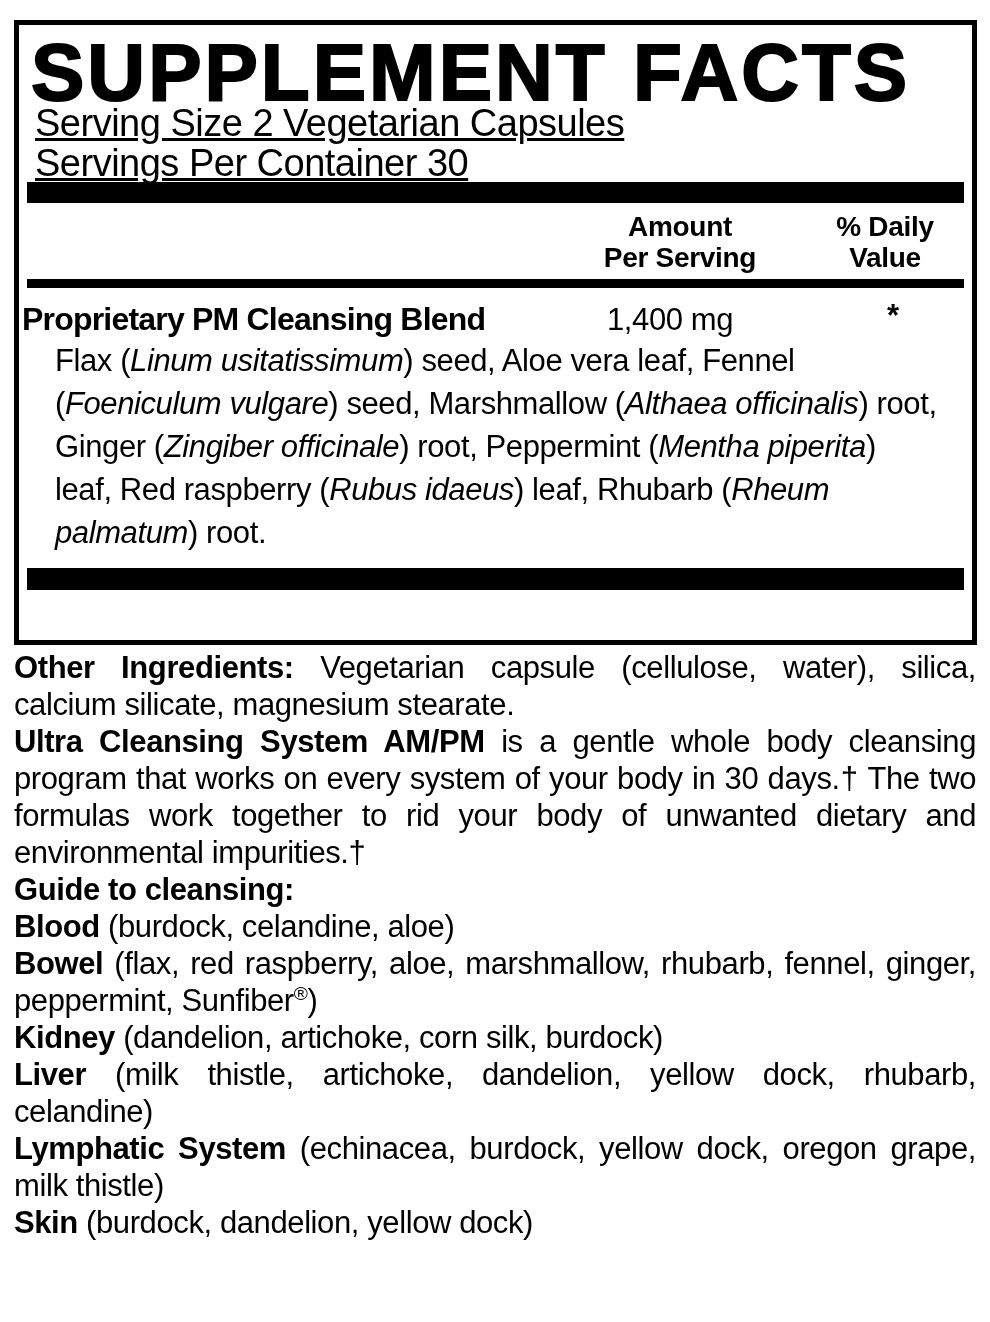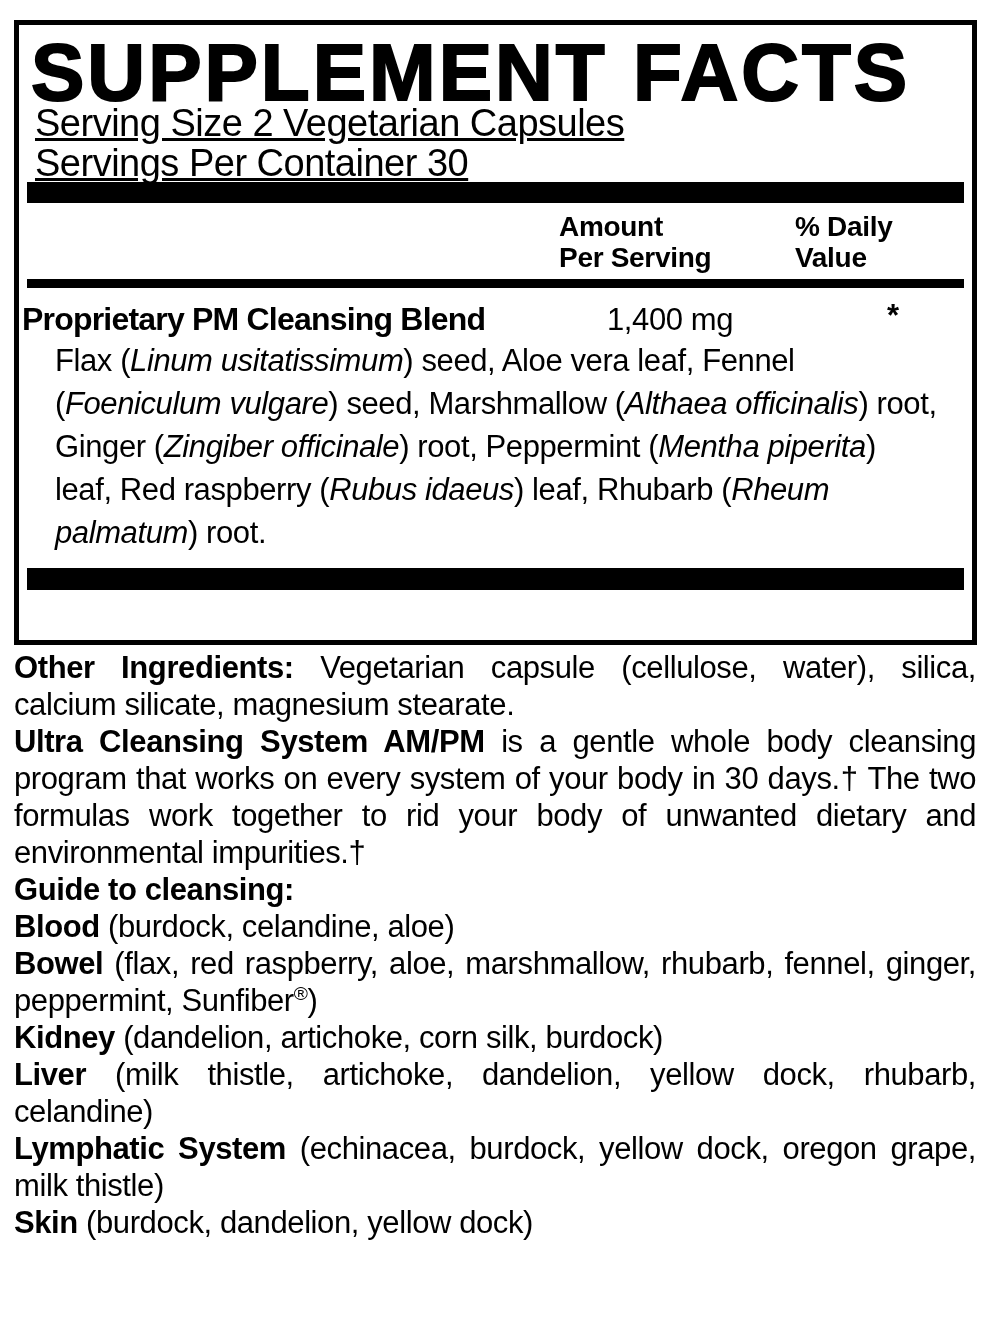--- a/index.html
+++ b/index.html
@@ -31,21 +31,21 @@
     position: absolute; left: 8px; width: calc(100% - 16px);
     background: #000;
   }
   .bar-top { top: 157px; height: 21px; }
   .bar-mid { top: 254px; height: 9px; }
   .bar-bottom { top: 543px; height: 22px; }
 
   .col-head {
     position: absolute; top: 186px;
     font-size: 28px; font-weight: bold; line-height: 31px;
-    letter-spacing: -0.3px;
+    text-align: center; letter-spacing: -0.3px;
   }
   .col-head.amount { left: 540px; width: 242px; }
   .col-head.dv { left: 776px; width: 180px; }
 
   .blend-row { position: absolute; left: 0; top: 276px; width: 100%; height: 42px; }
   .blend-name {
     position: absolute; left: 3px; top: 0;
     font-size: 32px; font-weight: bold; letter-spacing: -0.8px; white-space: nowrap;
   }
   .blend-amount { position: absolute; left: 588px; top: 1px; font-size: 31px; letter-spacing: -0.4px; }

